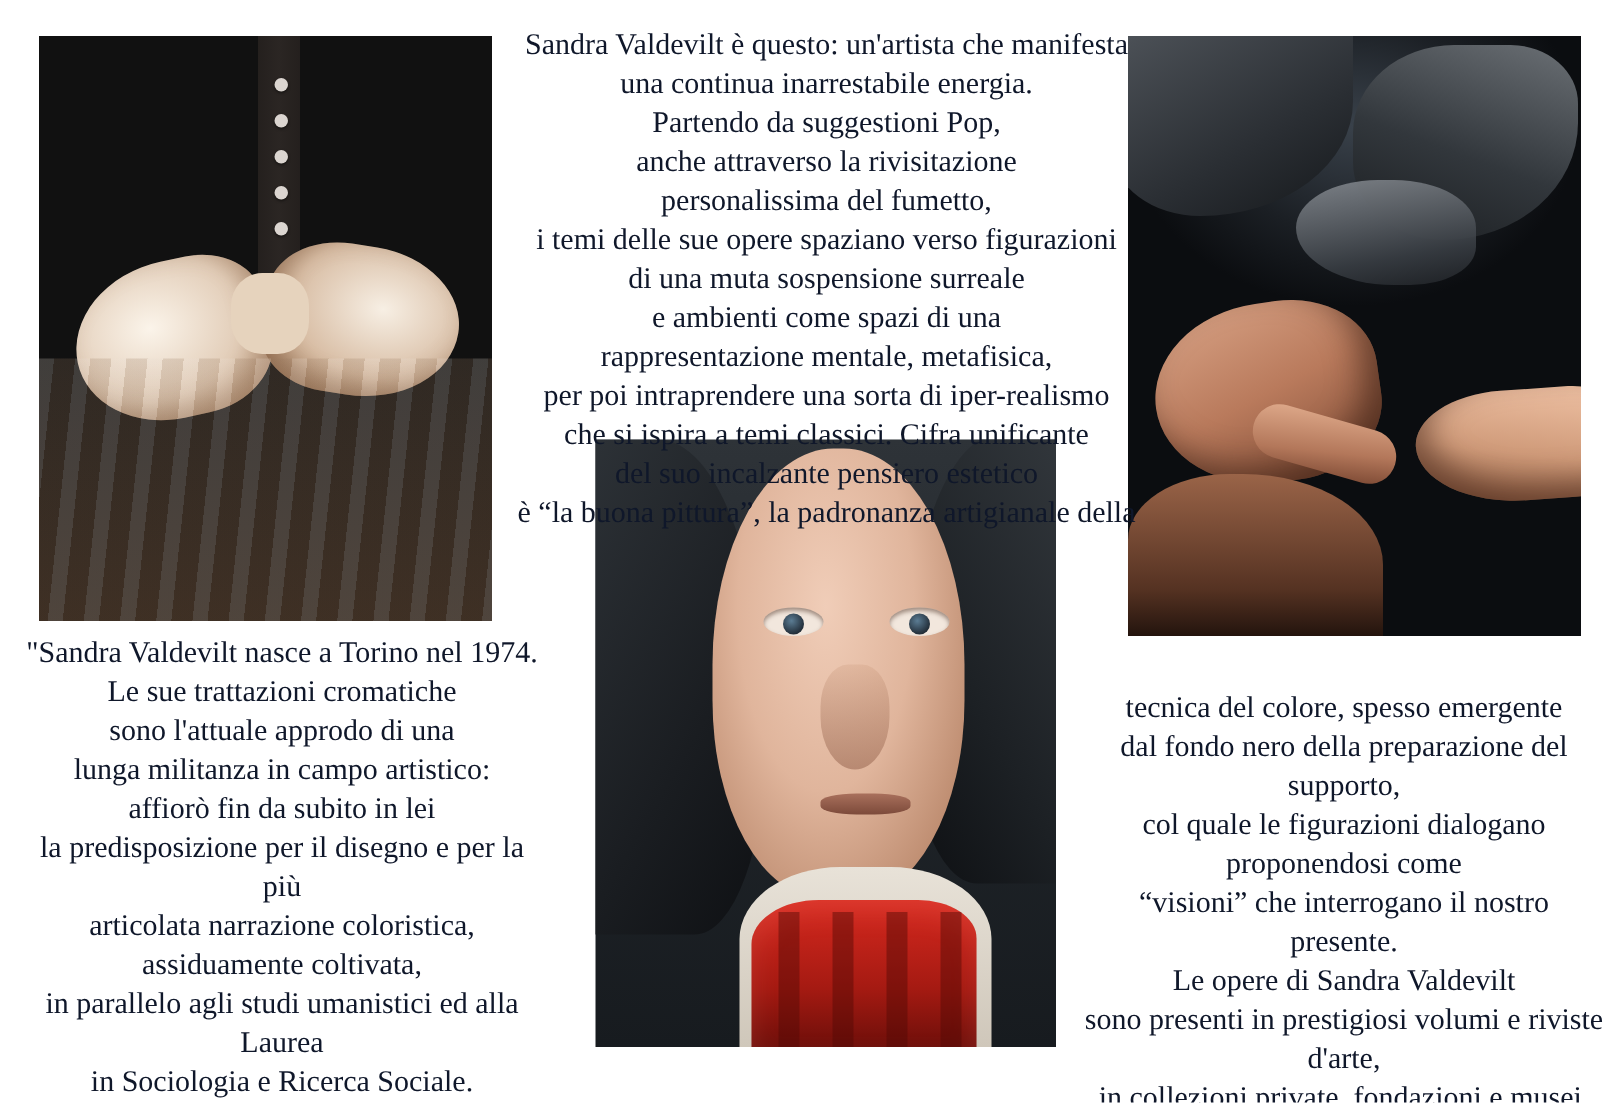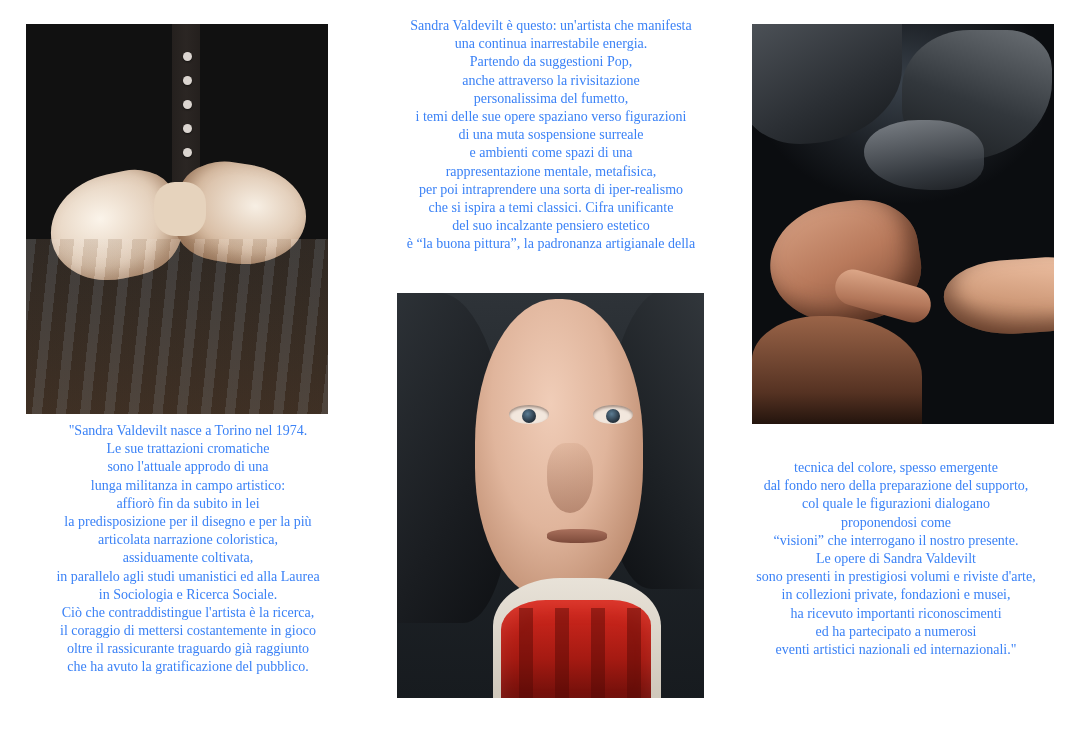--- a/index.html
+++ b/index.html
@@ -196,22 +196,22 @@
   #img-portrait .coat-fold {
     position: absolute; bottom: 0; width: 14px; height: 90px;
     background: rgba(80,8,5,0.45);
   }
 
   
   .textblock {
     position: absolute;
     text-align: center;
     line-height: 1.30;
-    font-size: 14px;
-    color: #3b82f6;
+    font-size: 20px;
+    color: #0f172a;
     white-space: pre-line;
   }
   #text-top-center {
     left: 345px;
     top: 17px;
     width: 412px;
   }
   #text-bottom-left {
     left: 14px;
     top: 422px;

